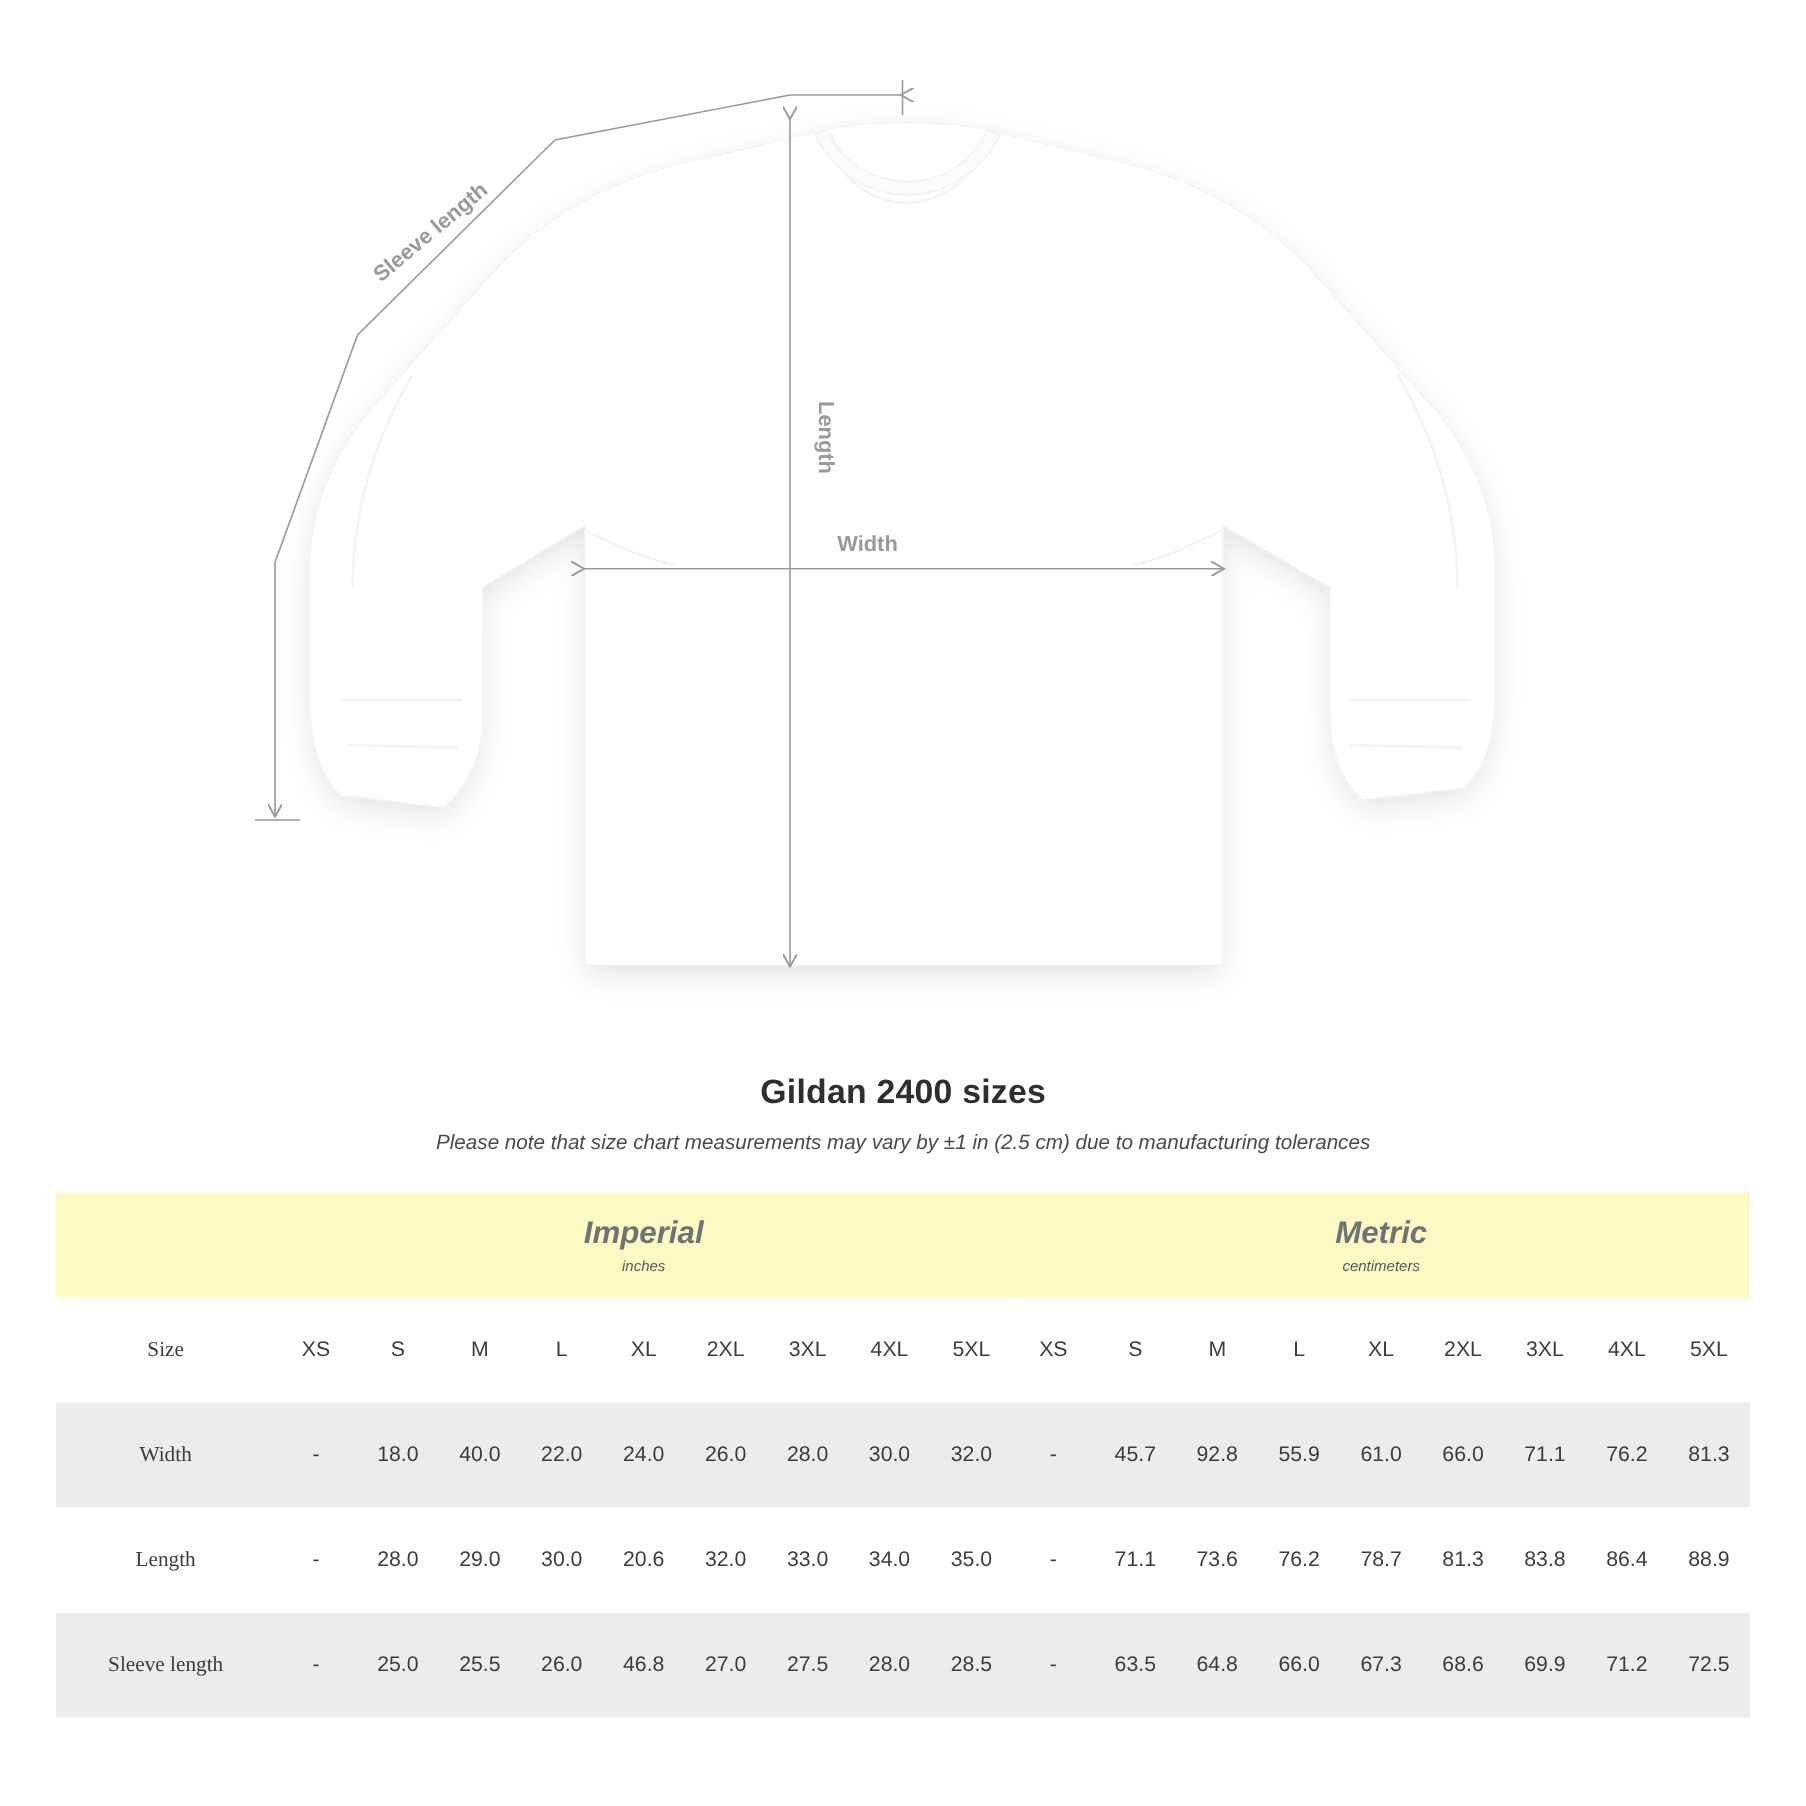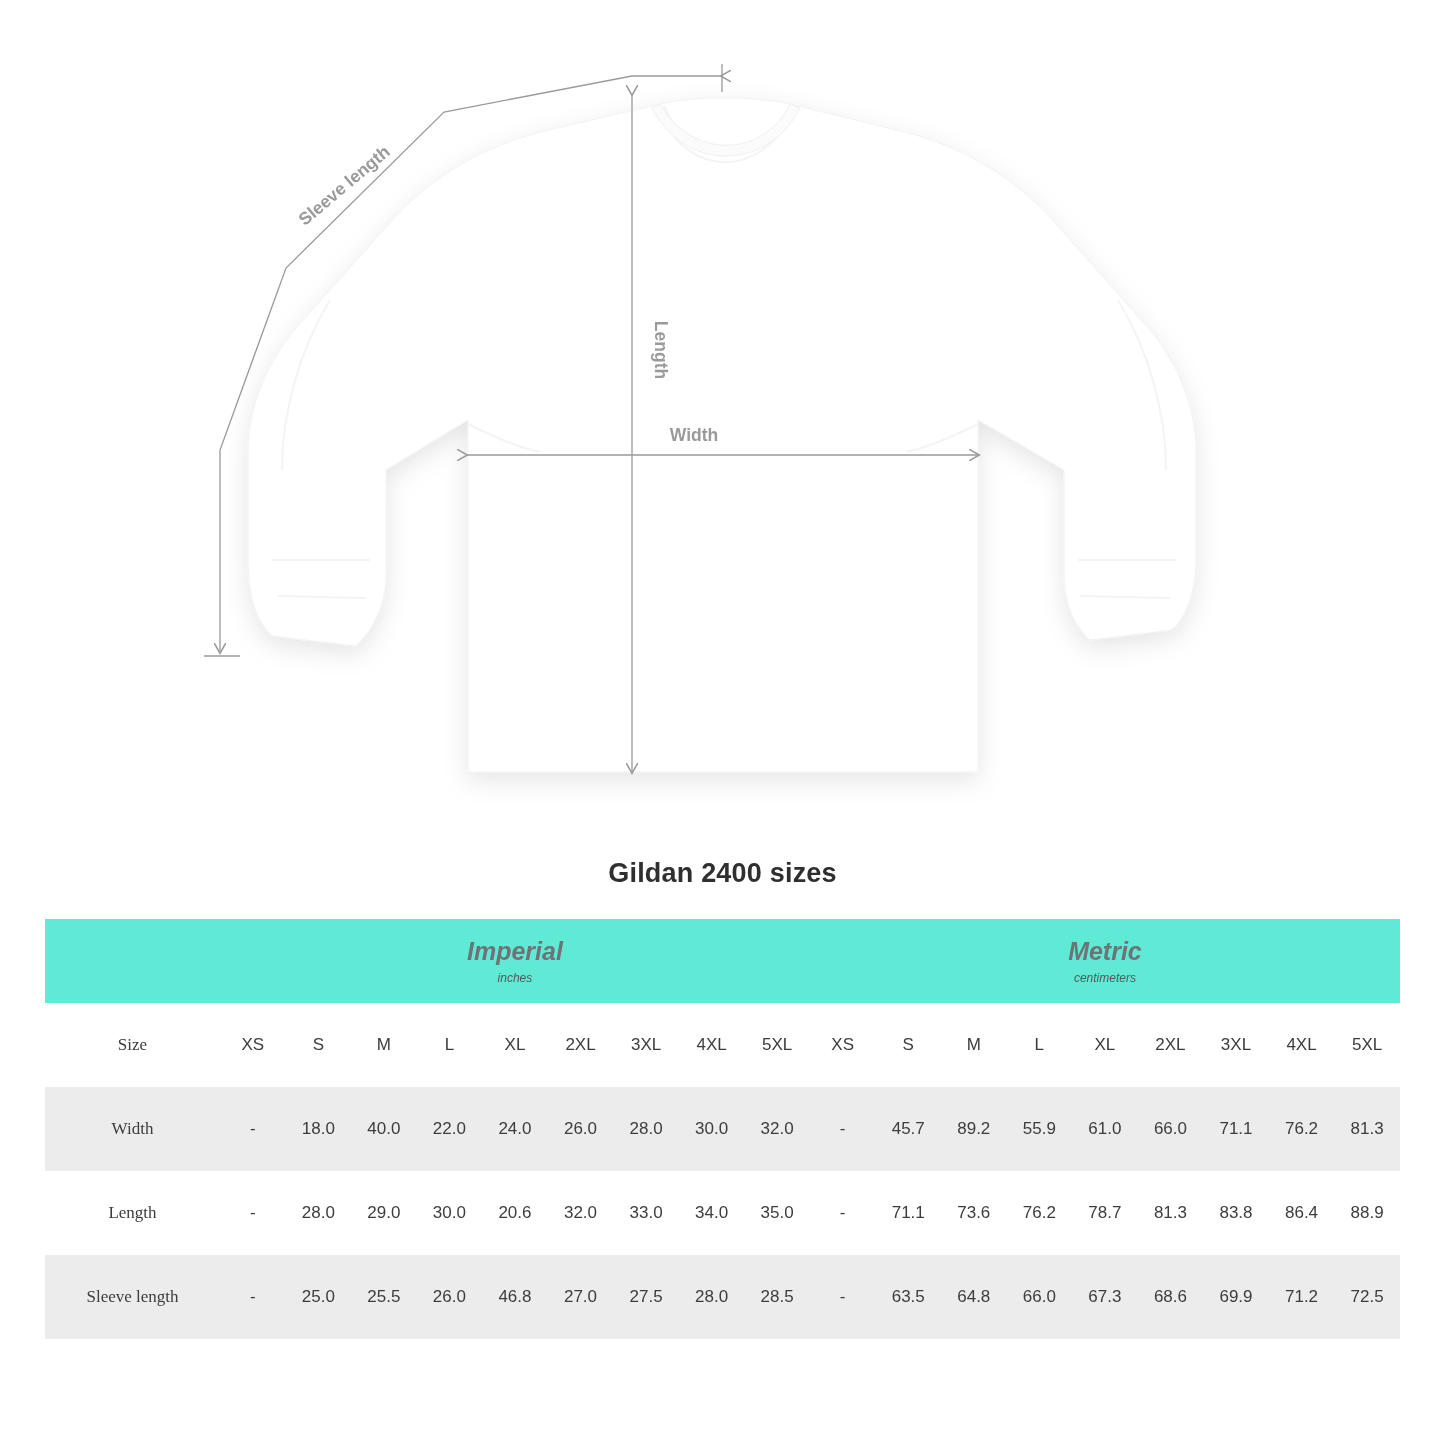--- a/index.html
+++ b/index.html
@@ -64,21 +64,21 @@
   table.size-table th {
     text-align: center;
     vertical-align: middle;
     font-size: 17px;
     color: #3c3c3c;
     font-weight: normal;
     padding: 0;
     height: 84px;
   }
   .unit-head-row td {
-    background: #5eead4;
+    background: #fef9c3;
     height: 118px;
   }
   .unit-name {
     font-size: 25px;
     font-style: italic;
     font-weight: bold;
     color: #6f7276;
     line-height: 1.35;
   }
   .unit-sub {
@@ -186,20 +186,21 @@
       <text x="348" y="190" transform="rotate(-40 348 190)" text-anchor="middle" font-family="Liberation Sans, sans-serif" font-size="17.5" font-weight="bold" fill="#9a9a9a">Sleeve length</text>
 
       <text x="655" y="350" transform="rotate(90 655 350)" text-anchor="middle" font-family="Liberation Sans, sans-serif" font-size="17.5" font-weight="bold" fill="#9a9a9a">Length</text>
 
       <text x="694" y="441" text-anchor="middle" font-family="Liberation Sans, sans-serif" font-size="17.5" font-weight="bold" fill="#9a9a9a">Width</text>
     </svg>
   </div>
 
   <div class="title-block">
     <div class="chart-title">Gildan 2400 sizes</div>
+    <div class="chart-note">Please note that size chart measurements may vary by ±1 in (2.5 cm) due to manufacturing tolerances</div>
   </div>
 
   <div class="table-wrap">
     <table class="size-table">
       <colgroup>
         <col class="firstcol">
         <col span="9">
         <col span="9">
       </colgroup>
       <tbody>
@@ -243,21 +244,21 @@
           <td>18.0</td>
           <td>40.0</td>
           <td>22.0</td>
           <td>24.0</td>
           <td>26.0</td>
           <td>28.0</td>
           <td>30.0</td>
           <td>32.0</td>
           <td>-</td>
           <td>45.7</td>
-          <td>89.2</td>
+          <td>92.8</td>
           <td>55.9</td>
           <td>61.0</td>
           <td>66.0</td>
           <td>71.1</td>
           <td>76.2</td>
           <td>81.3</td>
         </tr>
 
         <tr class="data-row">
           <td class="row-head">Length</td>

